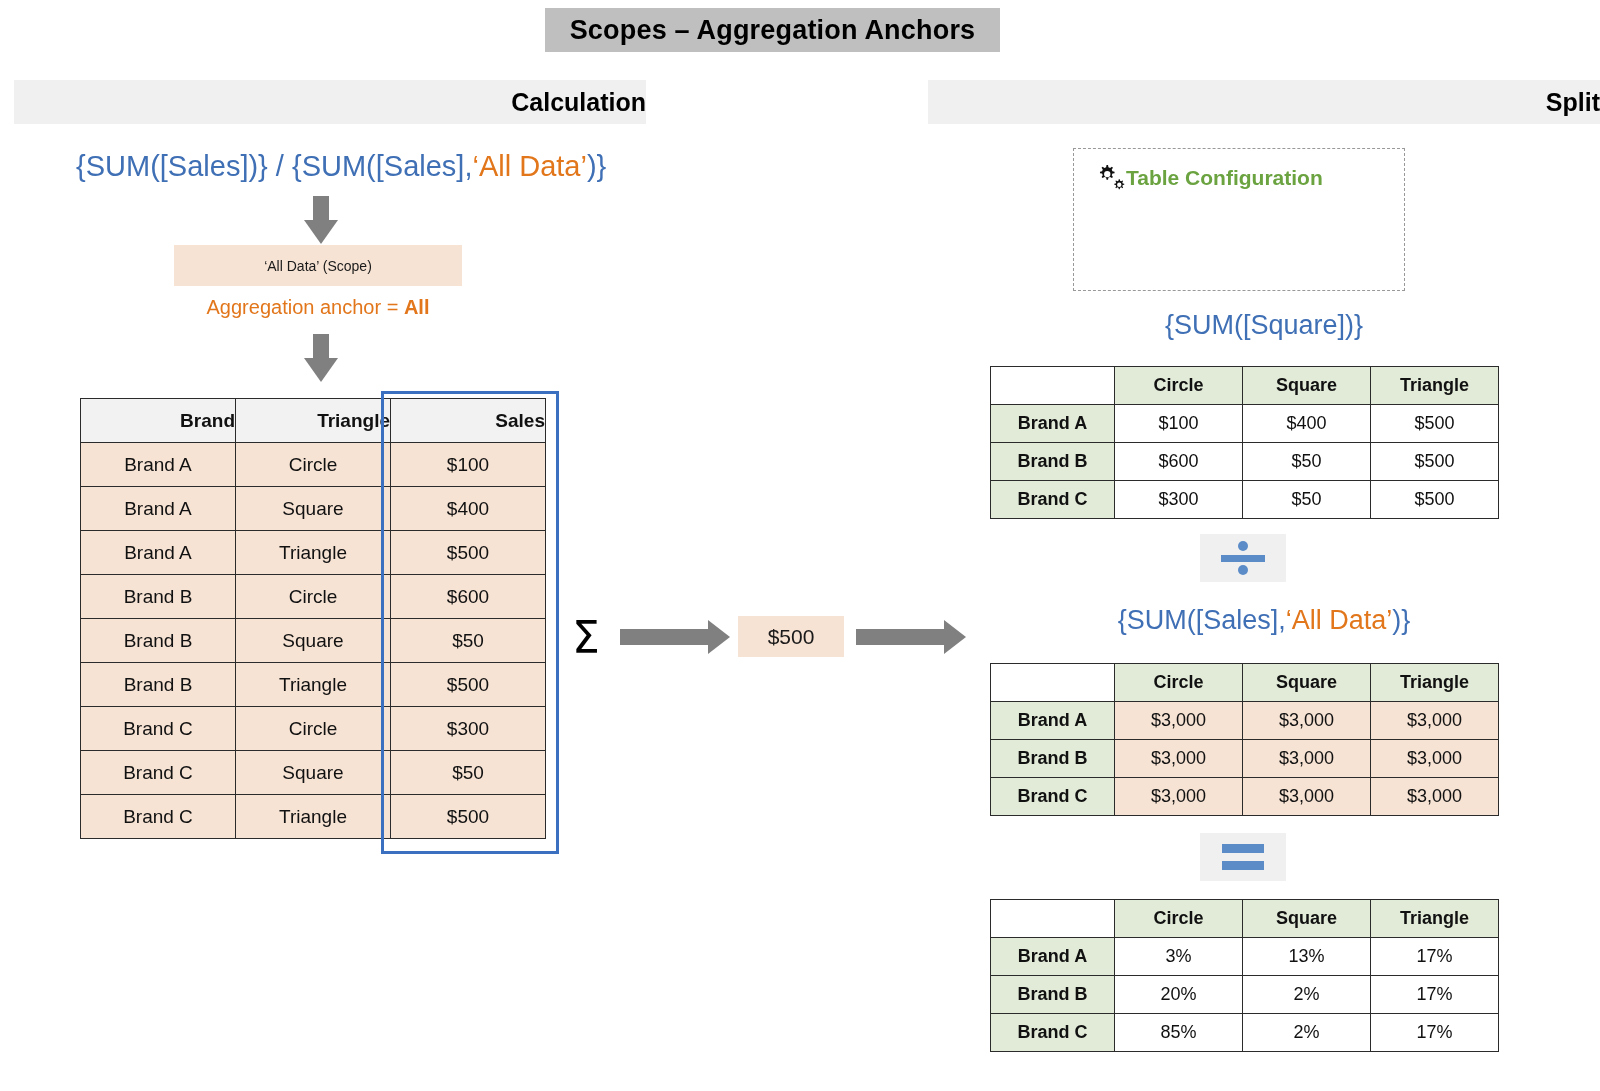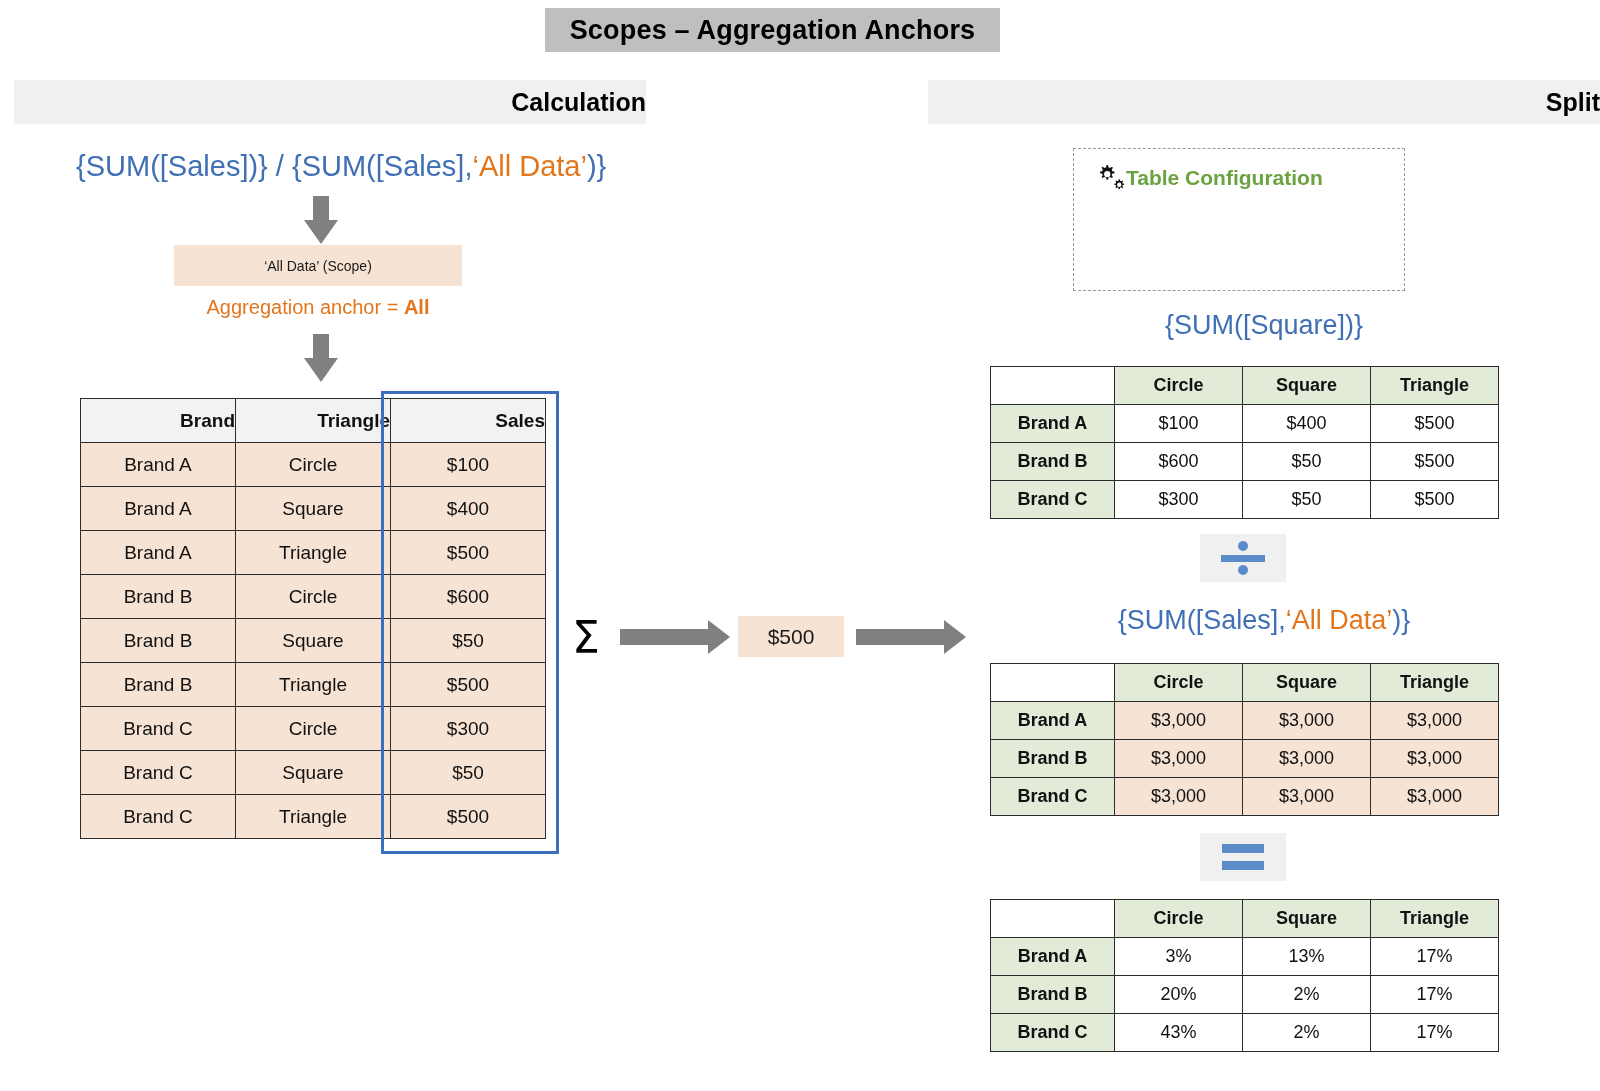--- a/index.html
+++ b/index.html
@@ -453,18 +453,18 @@
         <td>17%</td>
       </tr>
       <tr>
         <th>Brand B</th>
         <td>20%</td>
         <td>2%</td>
         <td>17%</td>
       </tr>
       <tr>
         <th>Brand C</th>
-        <td>43%</td>
+        <td>85%</td>
         <td>2%</td>
         <td>17%</td>
       </tr>
     </tbody>
 </table>
 
 </body></html>

